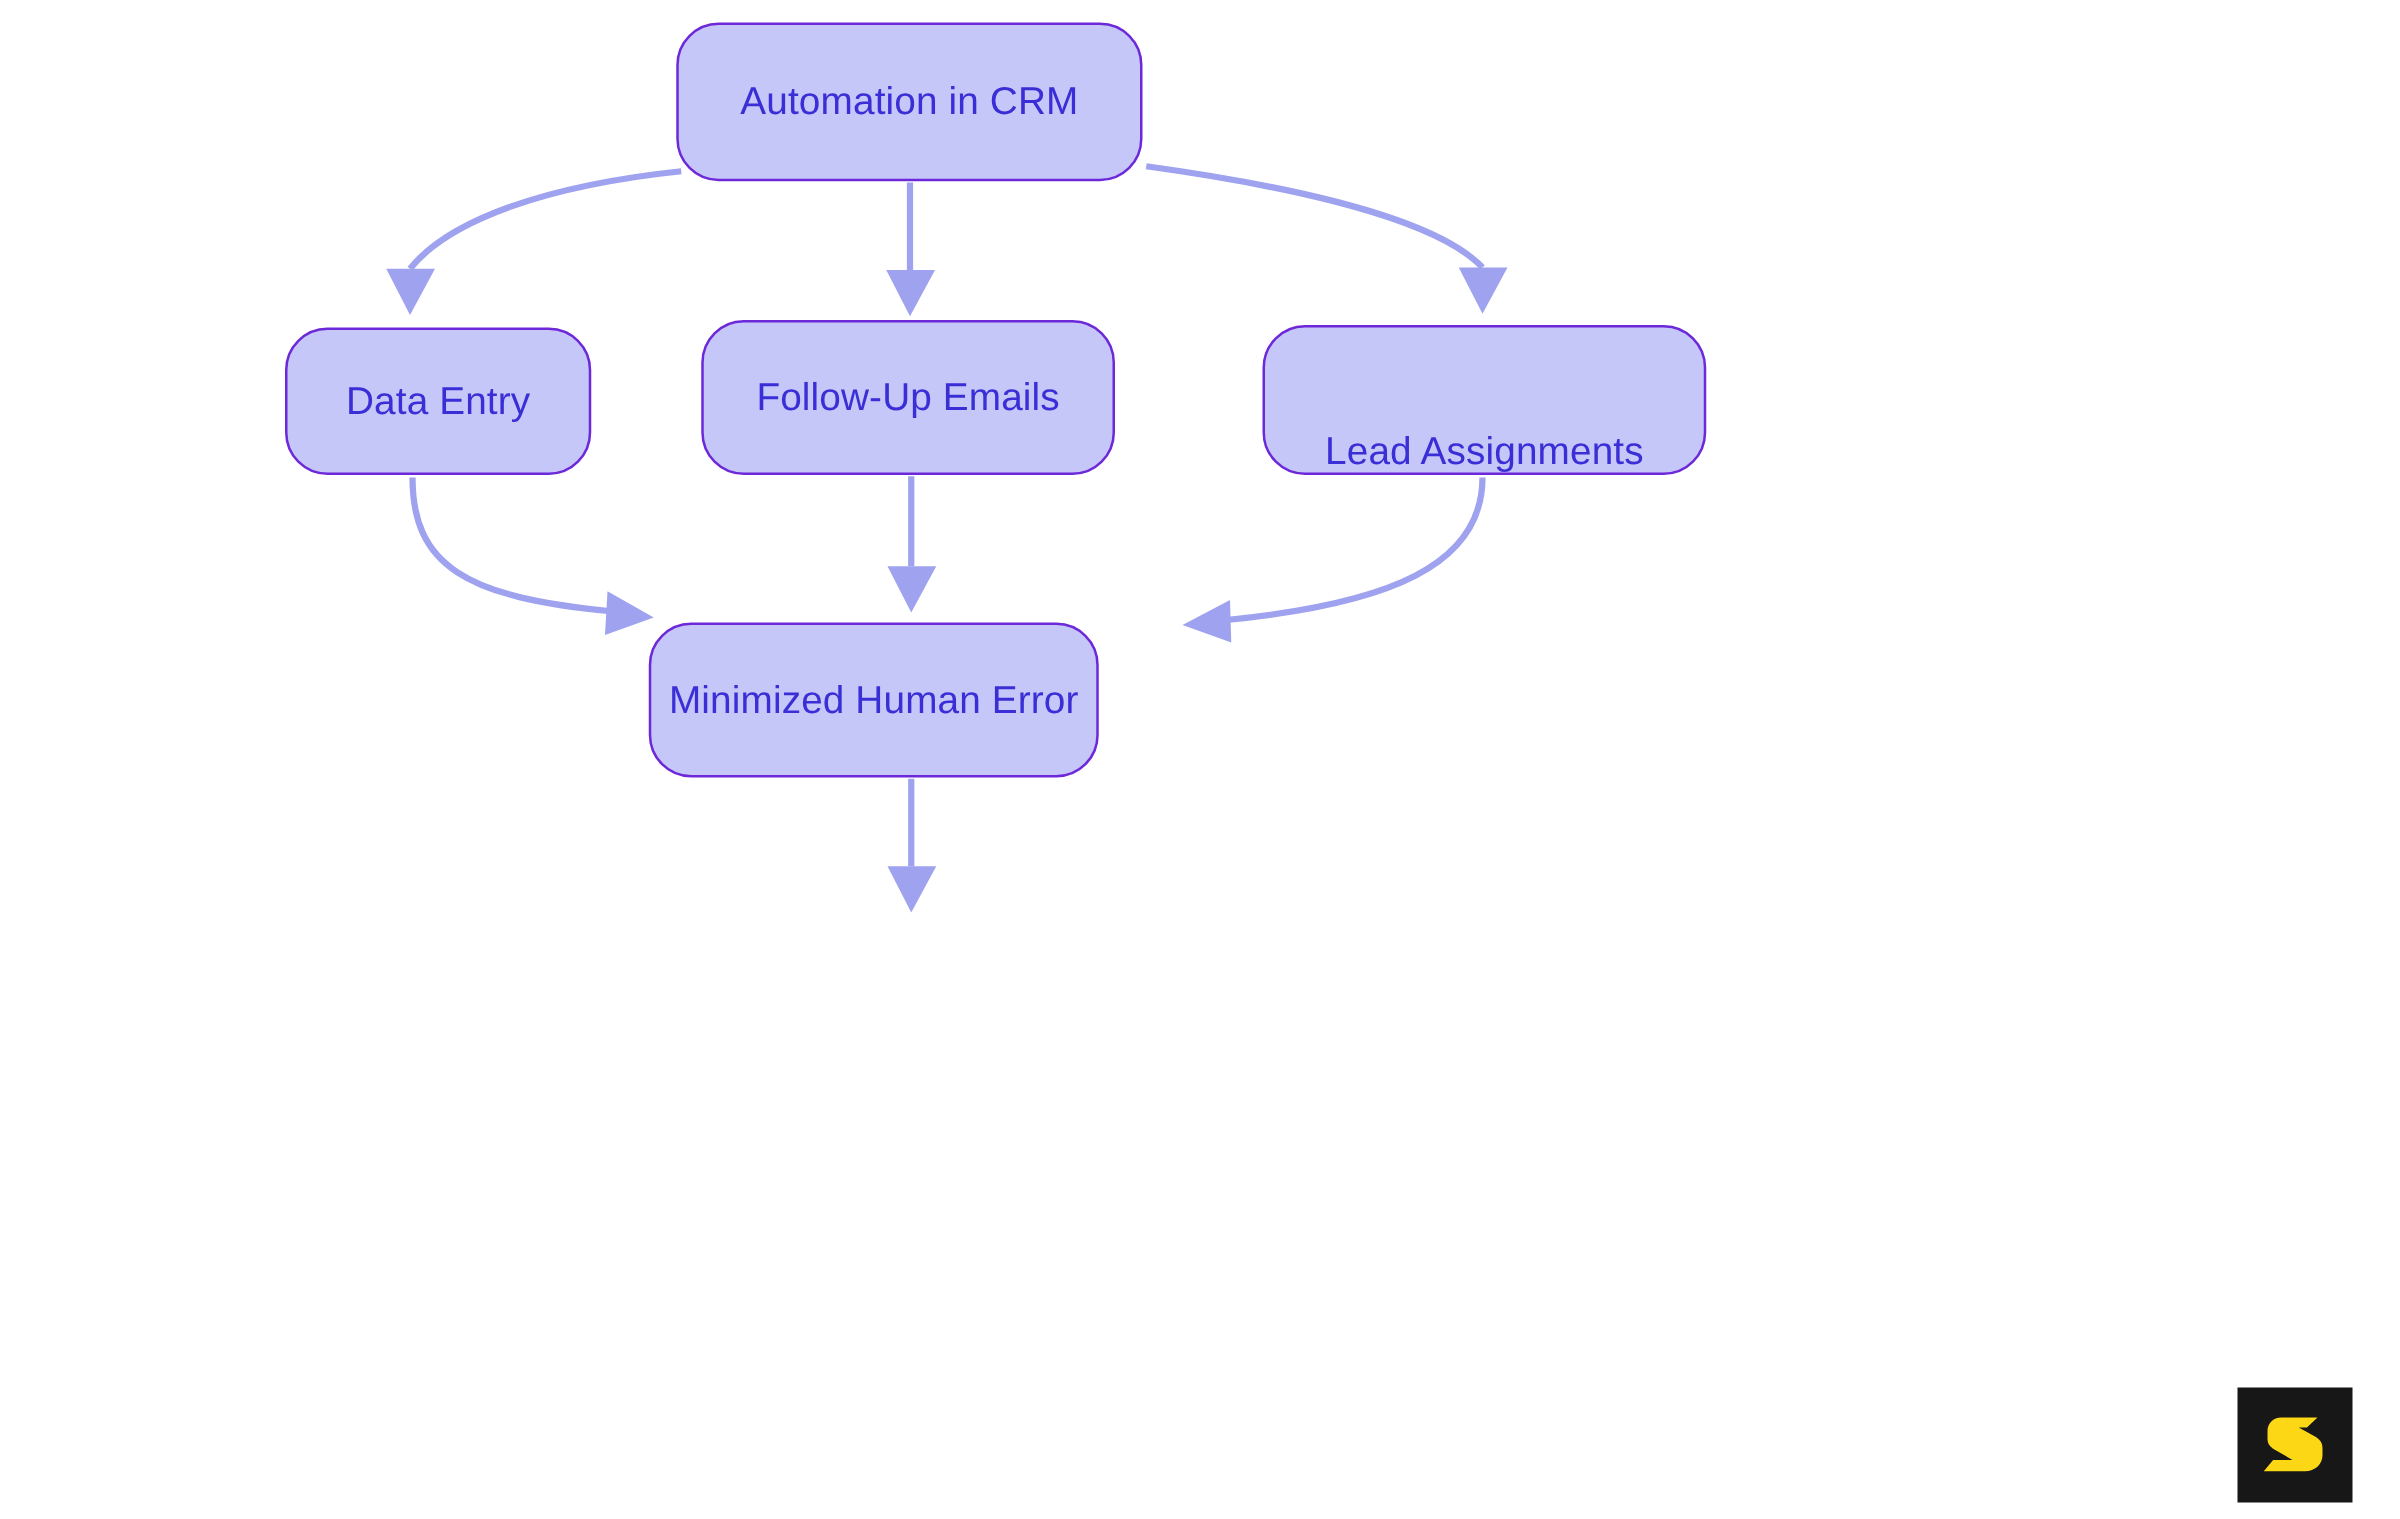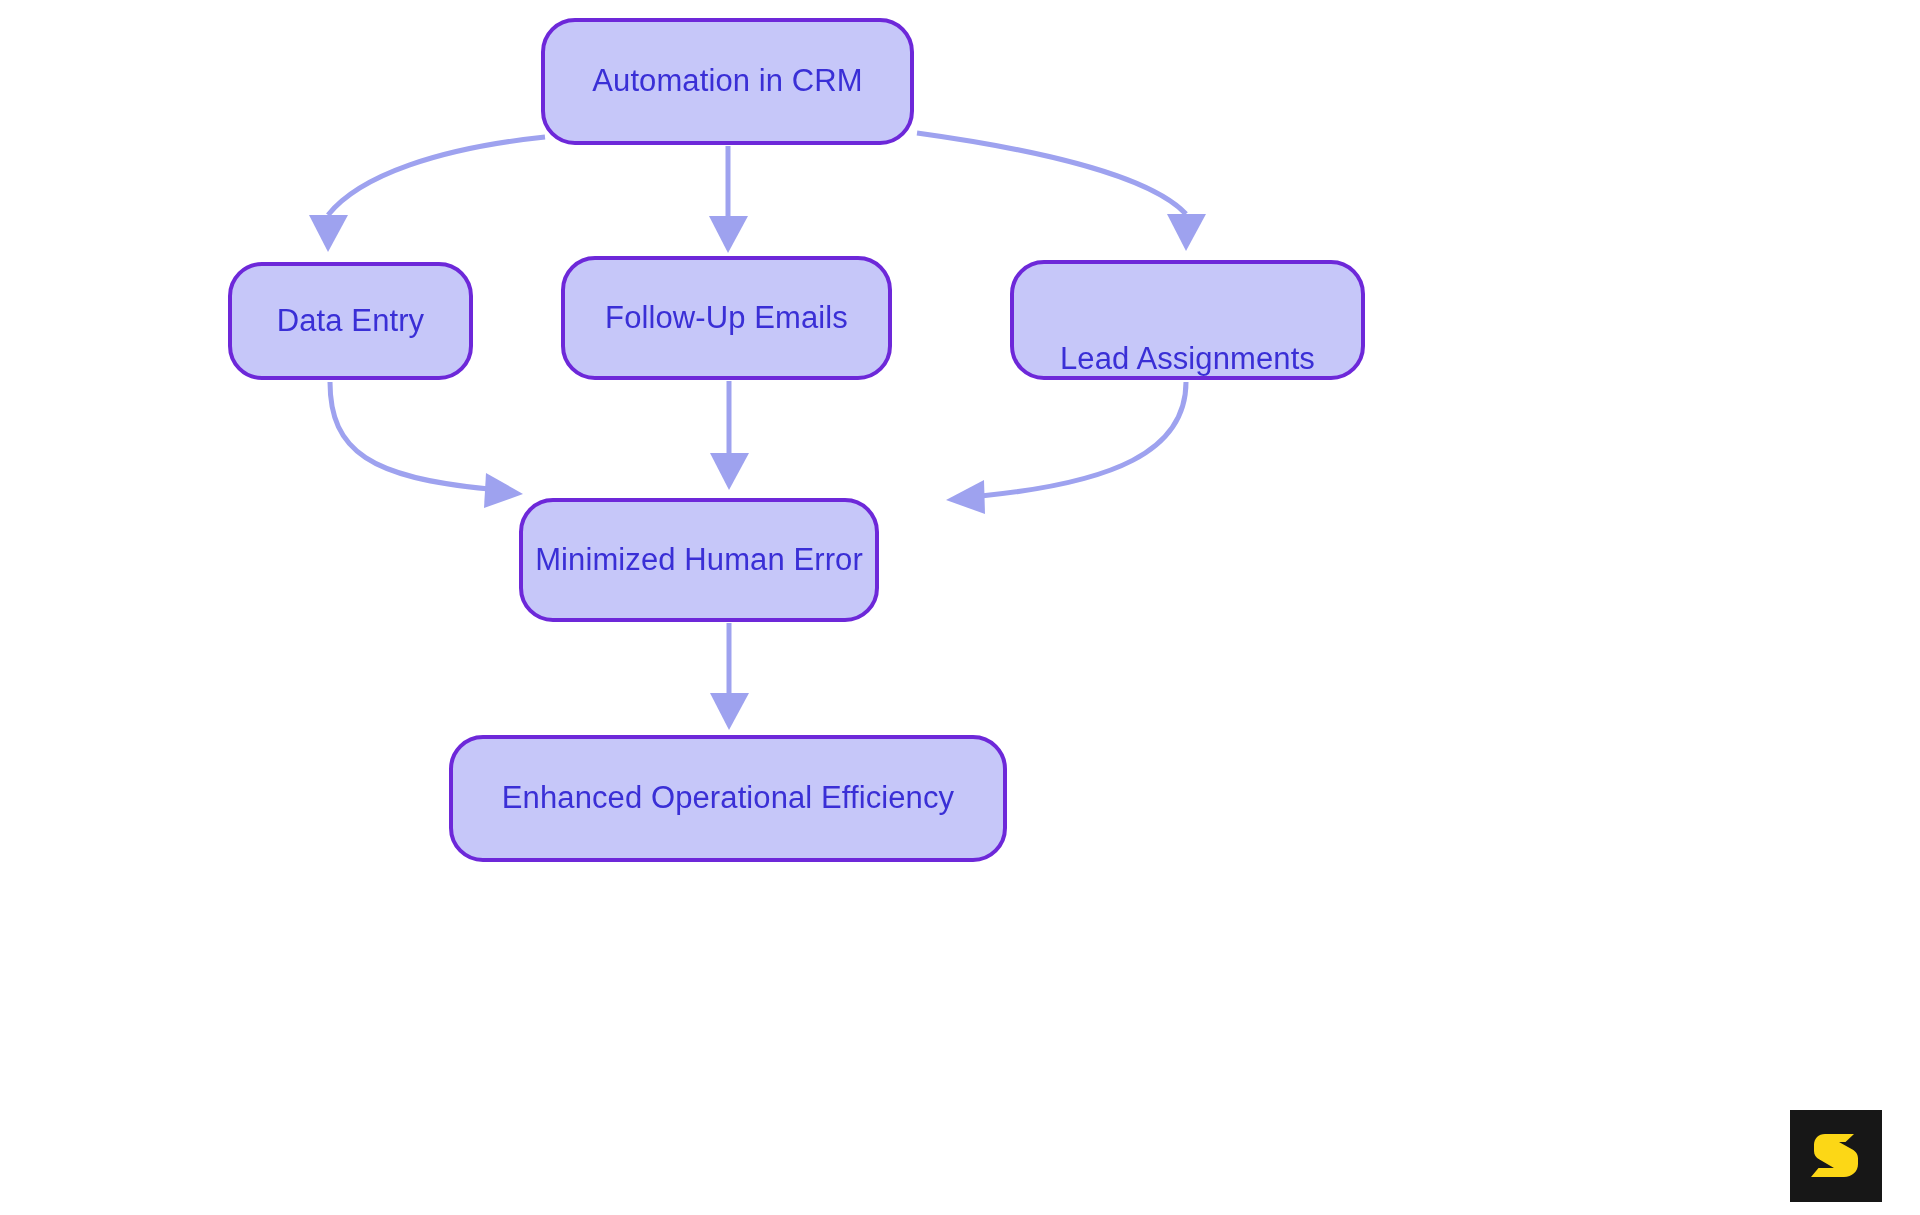--- a/index.html
+++ b/index.html
@@ -25,21 +25,21 @@
     height: 1215px;
     pointer-events: none;
   }
   .node {
     position: absolute;
     box-sizing: border-box;
     display: flex;
     align-items: center;
     justify-content: center;
     background: #c6c7f9;
-    border: 4px solid #6d28d9;
+    border: 2px solid #6d28d9;
     border-radius: 34px;
     color: #3a2fd6;
     font-size: 31px;
     font-weight: 400;
     letter-spacing: 0.1px;
     line-height: 1.1;
     white-space: nowrap;
     user-select: none;
   }
   .node-label {
@@ -105,23 +105,20 @@
   </div>
 
   <div class="node" style="left:1010px; top:260px; width:355px; height:120px;align-items:flex-end;">
     <span class="node-label">Lead Assignments</span>
   </div>
 
   <div class="node" style="left:519px; top:498px; width:360px; height:124px;">
     <span class="node-label">Minimized Human Error</span>
   </div>
 
-  <div class="node" style="left:449px; top:735px; width:558px; height:127px;">
-    <span class="node-label">Enhanced Operational Efficiency</span>
-  </div>
 
   <div id="logo">
     <span>
       <svg width="58" height="58" viewBox="0 0 58 58" xmlns="http://www.w3.org/2000/svg">
         <path fill="#fcd716" d="M47 7 H18 C11.5 7 7 11.6 7 18 V24 C7 28 9 30.5 12.5 32.5 L27 41 H11.5 L4 50 H37 C45 50 51 44.5 51 37 V31.5 C51 27 48.8 24.4 45 22.2 L32 15 H38.5 Z"></path>
       </svg>
     </span>
   </div>
 
 </div>

